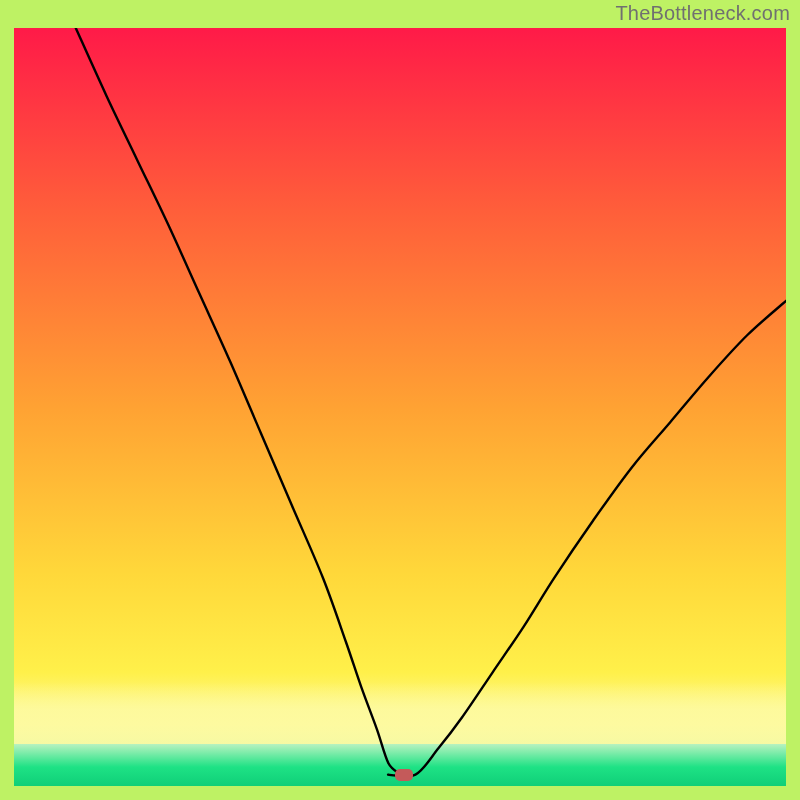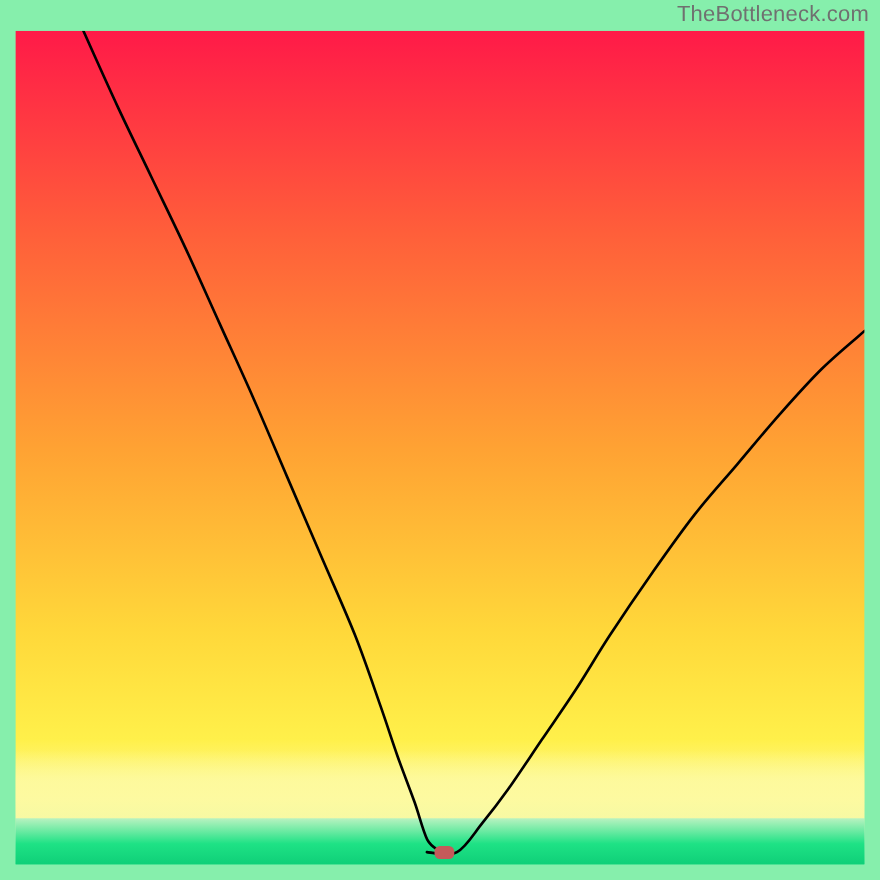--- a/index.html
+++ b/index.html
@@ -8,21 +8,21 @@
     width: 800px;
     height: 800px;
     background: #000000;
     font-family: Arial, Helvetica, sans-serif;
     overflow: hidden;
   }
   .frame {
     position: relative;
     width: 800px;
     height: 800px;
-    background: #86efac;
+    background: #bef264;
   }
   .watermark {
     position: absolute;
     top: 2px;
     right: 10px;
     color: #707070;
     font-size: 20px;
     font-weight: 500;
     letter-spacing: 0.2px;
     z-index: 10;

